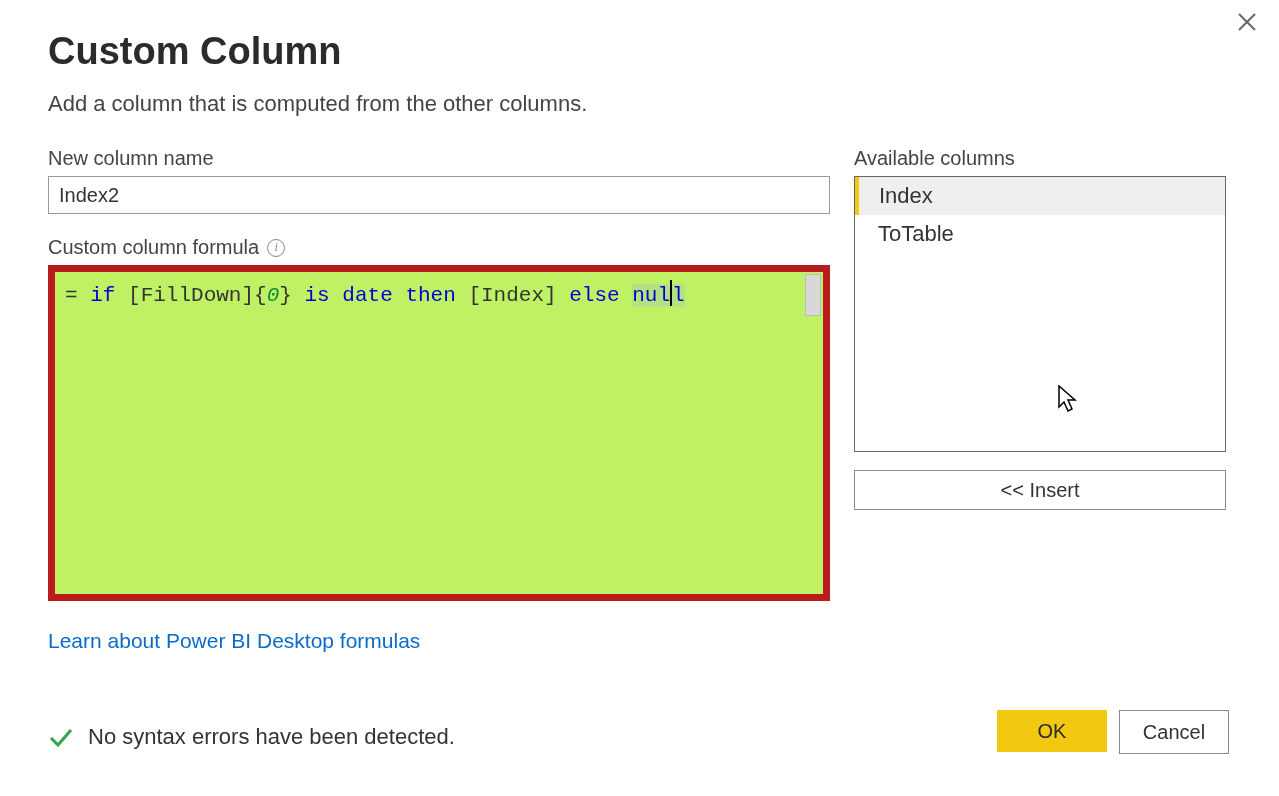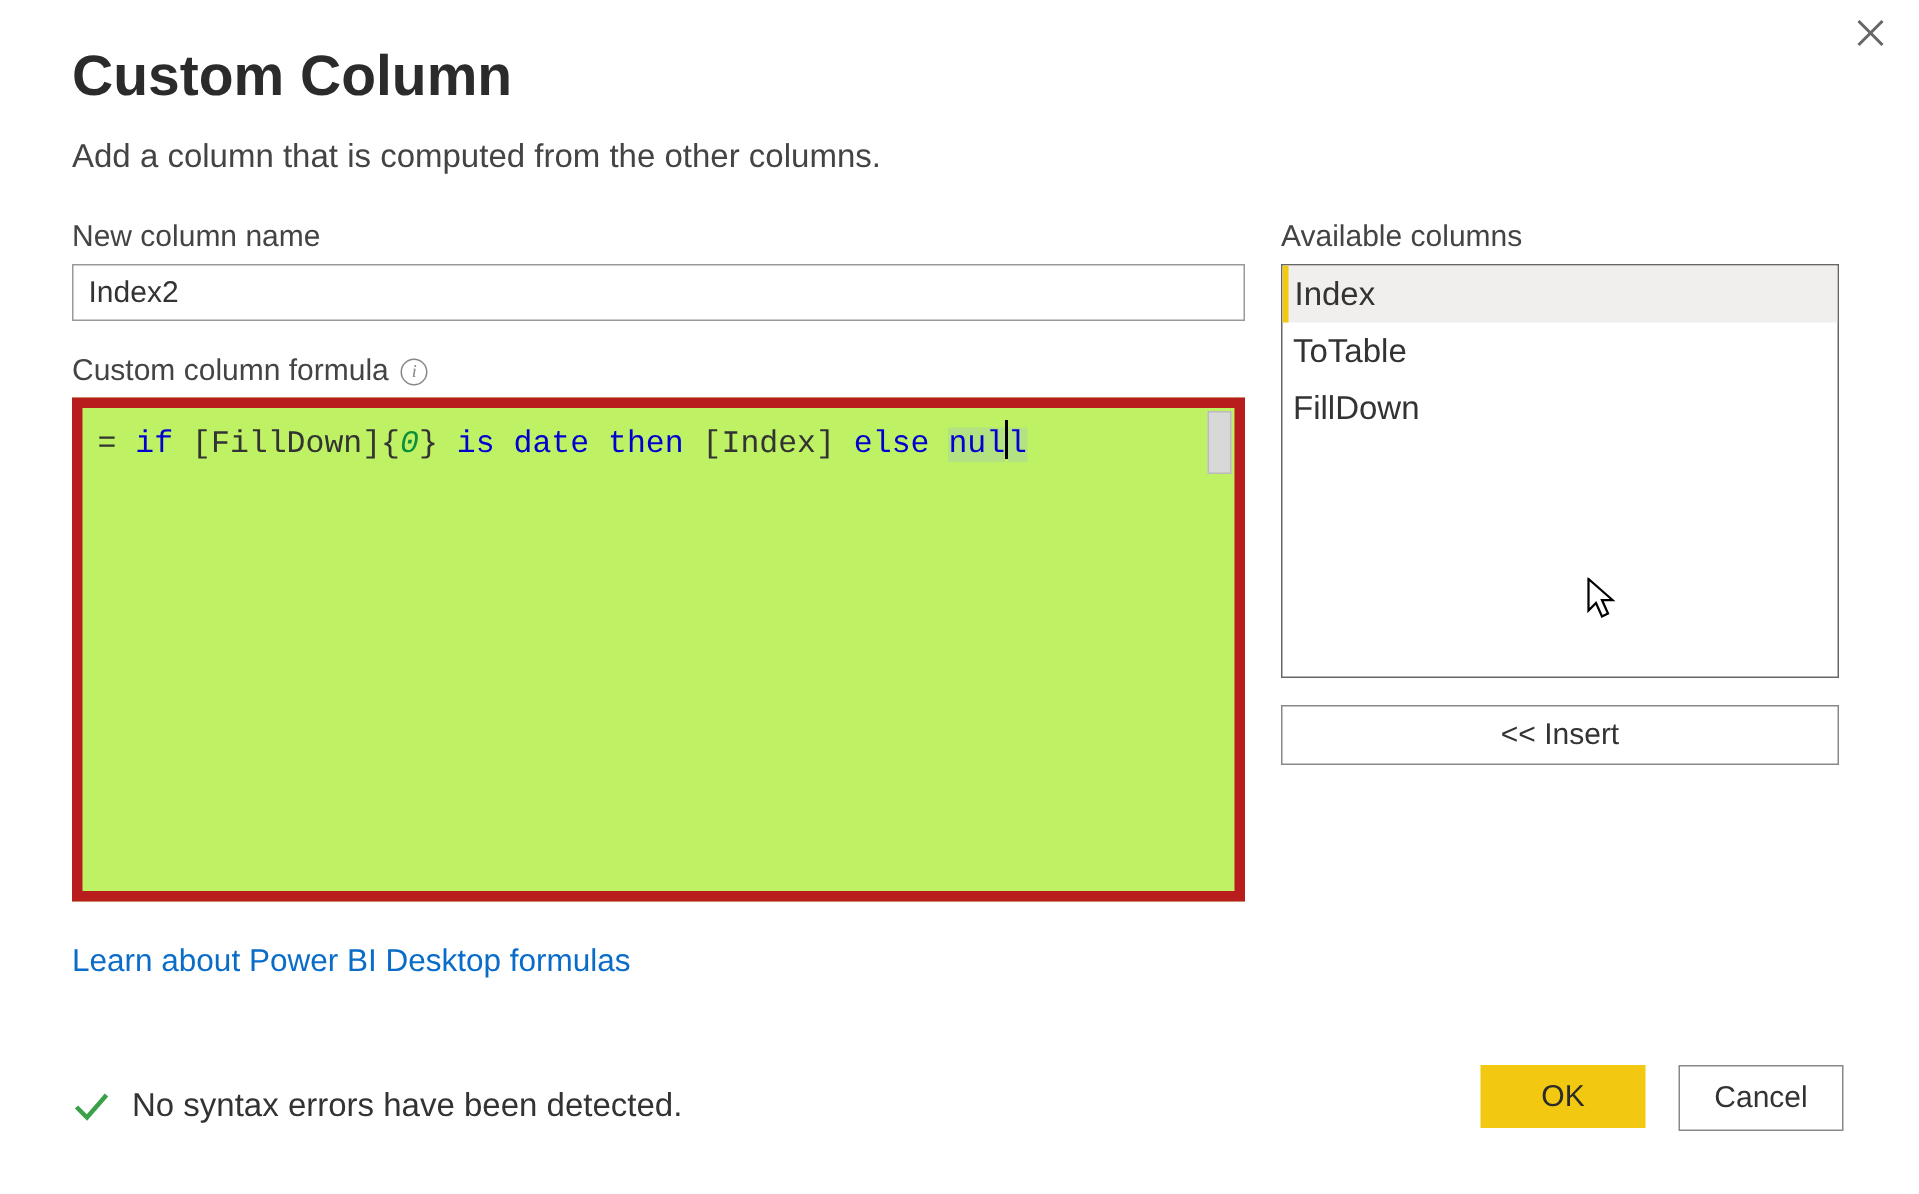--- a/index.html
+++ b/index.html
@@ -134,21 +134,21 @@
       text-decoration: none;
     }
     .columns-box {
       border: 1px solid #666;
       height: 276px;
       background: #fff;
       overflow-y: auto;
       margin-bottom: 18px;
     }
     .col-item {
-      padding: 6px 4px;
+      padding: 6px 20px;
       font-size: 22px;
       color: #333;
       cursor: pointer;
       border-left: 3px solid transparent;
     }
     .col-item.selected {
       background: #f0efee;
       border-left: 4px solid #f2c811;
     }
     .insert-btn {
@@ -180,21 +180,21 @@
     }
     .status-text {
       font-size: 22px;
       color: #333;
     }
     .button-row {
       position: absolute;
       bottom: 42px;
       right: 50px;
       display: flex;
-      gap: 22px;
+      gap: 12px;
       padding-left: 11px;
     }
     .ok-btn {
       width: 110px;
       height: 42px;
       background: #f2c811;
       border: none;
       font-size: 20px;
       color: #2b2b2b;
       cursor: pointer;
@@ -244,21 +244,20 @@
       </div>
 
       <a href="#" class="learn-link">Learn about Power BI Desktop formulas</a>
     </div>
 
     <div class="right-col">
       <div class="label">Available columns</div>
       <div class="columns-box">
         <div class="col-item selected">Index</div>
         <div class="col-item">ToTable</div>
-        <div class="col-item">FillDown</div>
       </div>
       <button class="insert-btn">&lt;&lt; Insert</button>
     </div>
   </div>
 
   <div class="status-row">
     <span class="check-icon">
       <svg viewBox="0 0 26 26">
           <polyline points="3,14 10,21 23,6"></polyline>
         </svg>

